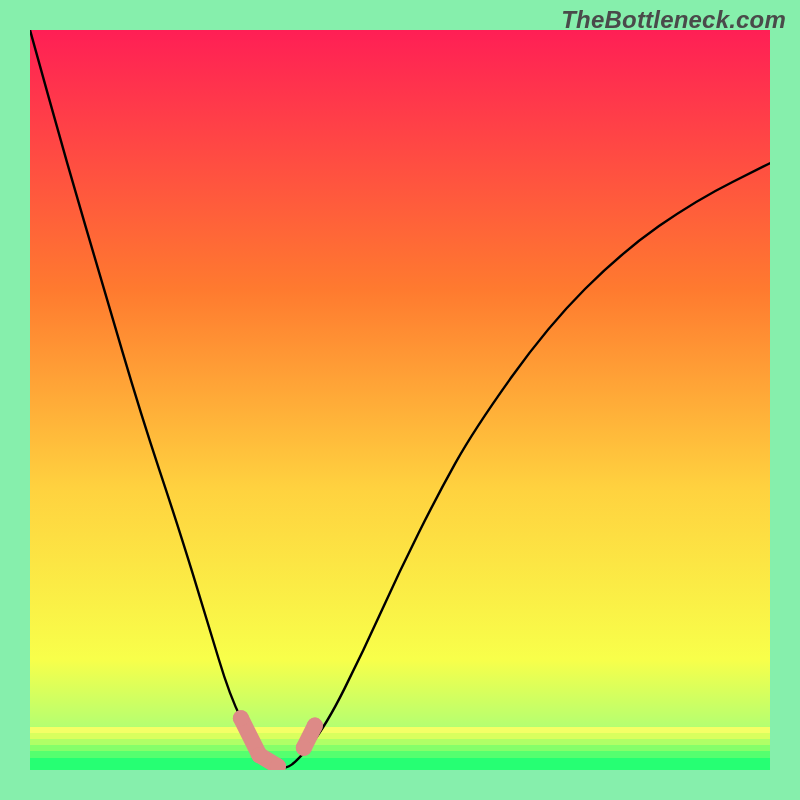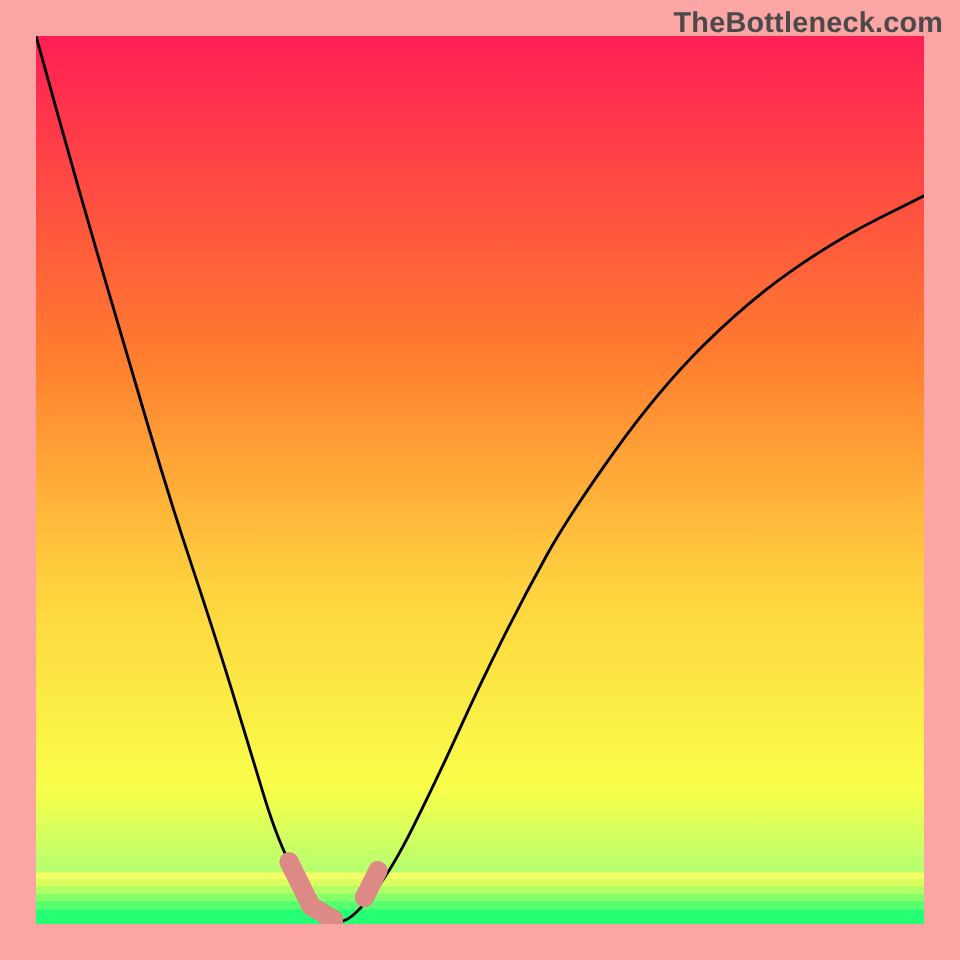--- a/index.html
+++ b/index.html
@@ -8,21 +8,22 @@
     width: 800px;
     height: 800px;
     background: #000;
     font-family: Arial, Helvetica, sans-serif;
     overflow: hidden;
   }
   .frame {
     position: relative;
     width: 800px;
     height: 800px;
-    background: #fca5a5;
+    background: #86efac;
+    font-style: italic;
   }
   .watermark {
     position: absolute;
     top: 6px;
     right: 14px;
     color: #4a4a4a;
     font-size: 24px;
     font-weight: 600;
     letter-spacing: 0.2px;
     user-select: none;

